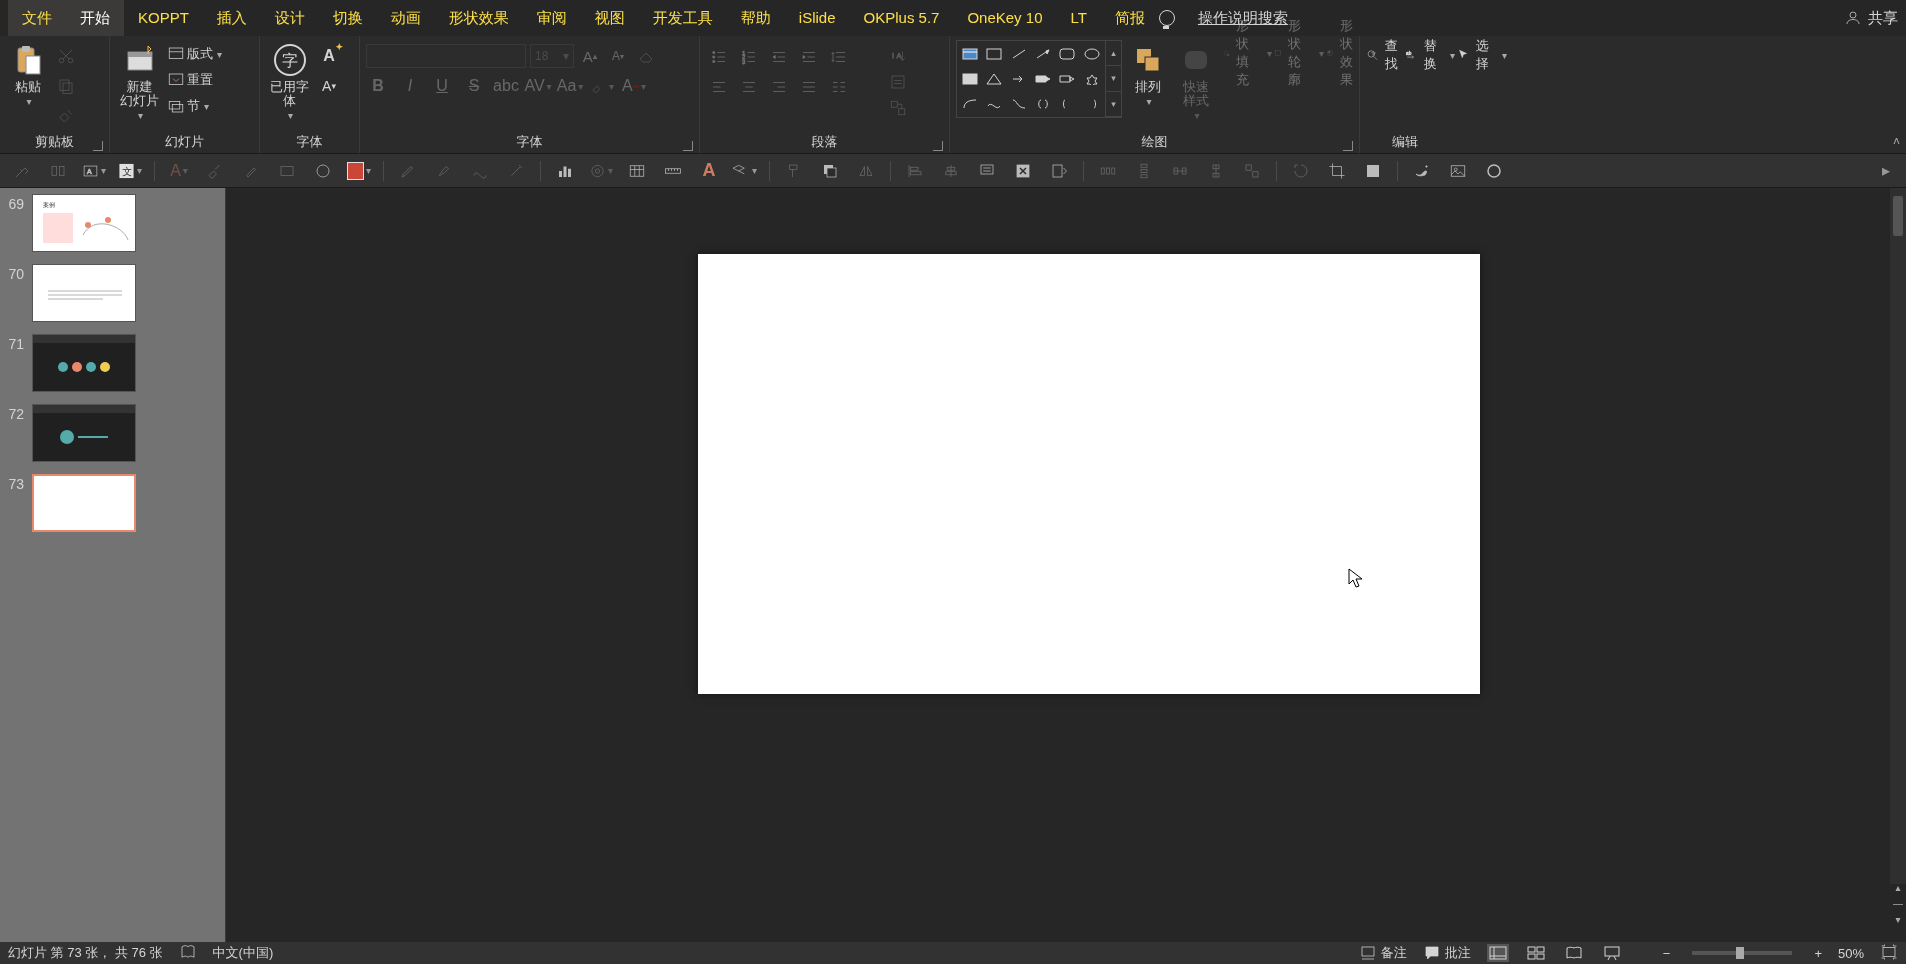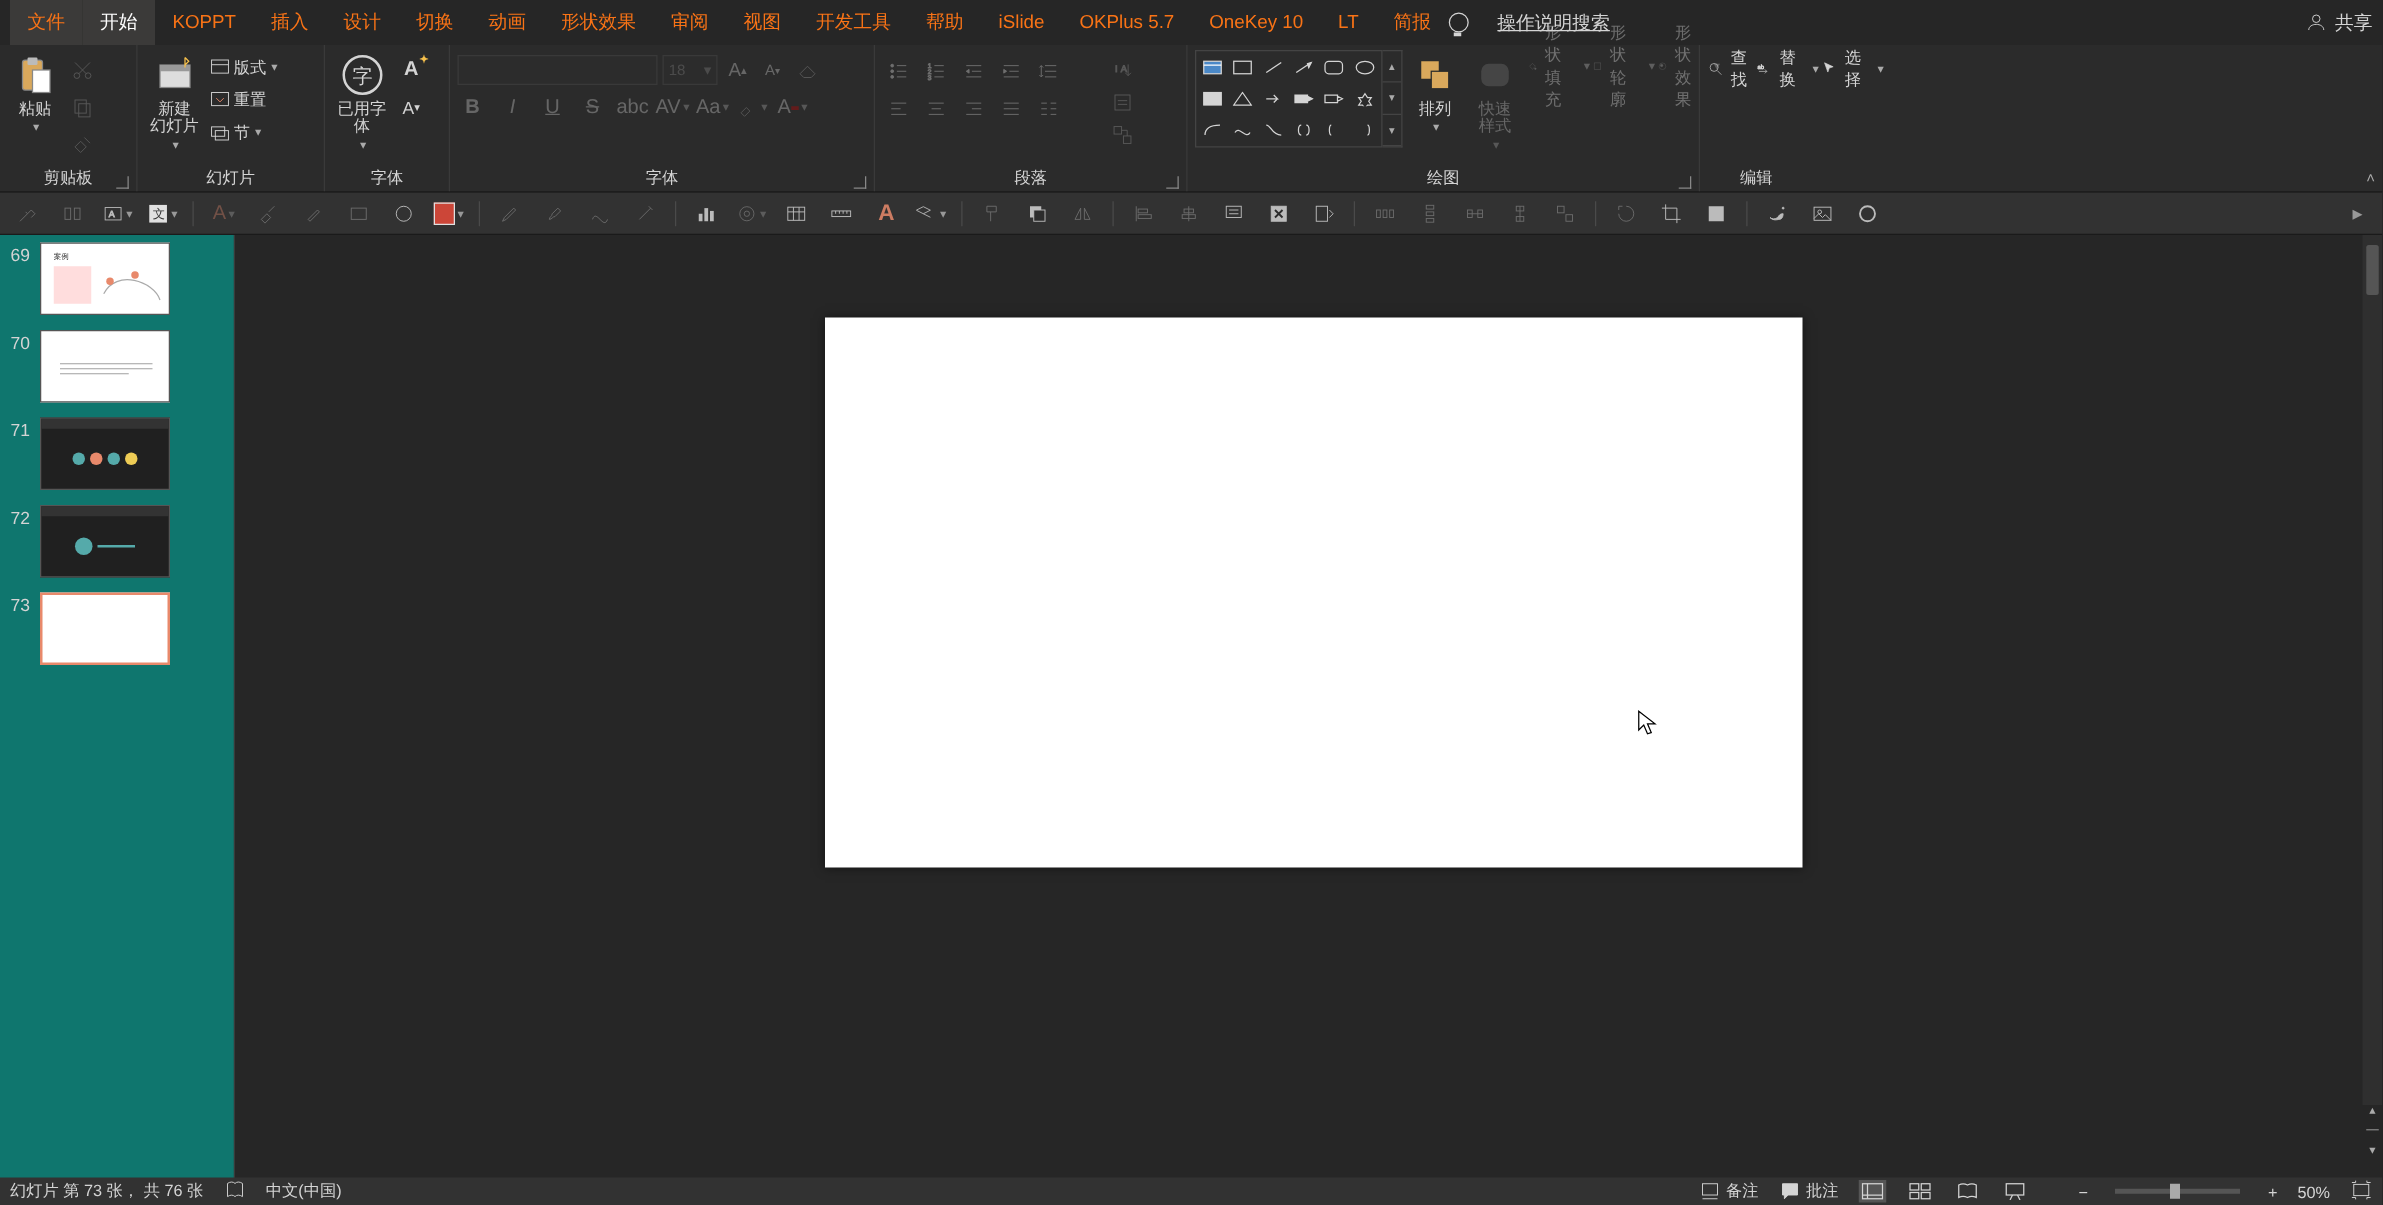--- a/index.html
+++ b/index.html
@@ -1,20 +1,20 @@
 <!DOCTYPE html>
 <html><head>
 <meta charset="utf-8">
 <style>
 * { margin: 0; padding: 0; box-sizing: border-box; font-family: "Microsoft YaHei", sans-serif; user-select: none; }
 body { background: #262626; color: #d4d4d4; width: 1906px; height: 964px; overflow: hidden; position: relative; }
 
 
 .menubar { height: 36px; background: #262626; display: flex; align-items: center; padding: 0 8px; font-size: 15px; }
-.menubar .tab { padding: 0 14px; height: 36px; line-height: 36px; color: #f97316; cursor: pointer; }
+.menubar .tab { padding: 0 14px; height: 36px; line-height: 36px; color: #fde047; cursor: pointer; }
 .menubar .tab.file { background: #3b3a39; }
 .menubar .tab.active { background: #3b3a39; color: #fff; }
 .menubar .spacer { flex: 1; }
 .menubar .help-search { display: flex; align-items: center; gap: 23px; color: #d4d4d4; text-decoration: underline; }
 .menubar .share { display: flex; align-items: center; gap: 6px; margin-left: 30px; }
 .bulb { width: 16px; height: 16px; border: 1.5px solid #d4d4d4; border-radius: 50%; position: relative; }
 .bulb::after { content: ""; position: absolute; width: 6px; height: 3px; background: #d4d4d4; left: 3px; bottom: -4px; }
 
 
 .ribbon { height: 118px; background: #2b2b2b; display: flex; border-bottom: 1px solid #1a1a1a; position: relative; }
@@ -45,21 +45,21 @@
 
 .toolbar2 { height: 34px; background: #323232; display: flex; align-items: center; gap: 12px; padding: 0 10px; border-bottom: 1px solid #1a1a1a; }
 .toolbar2 .t2btn { width: 24px; height: 24px; display: flex; align-items: center; justify-content: center; cursor: pointer; opacity: 0.85; }
 .toolbar2 .t2btn.dim { opacity: 0.35; }
 .toolbar2 .sep { width: 1px; height: 20px; background: #4a4a4a; }
 .color-swatch { width: 18px; height: 18px; background: #e84a3a; border: 1px solid #fff; }
 .toolbar2 .more-arrow { position: absolute; right: 8px; color: #aaa; }
 
 
 .workspace { position: absolute; top: 188px; bottom: 20px; left: 0; right: 0; display: flex; background: #262626; }
-.thumb-pane { width: 188px; background: #0f766e; overflow: hidden; border-right: 1px solid #3a3a3a; position: relative; }
+.thumb-pane { width: 226px; background: #737373; overflow: hidden; border-right: 1px solid #3a3a3a; position: relative; }
 .thumb-item { display: flex; align-items: flex-start; gap: 8px; padding: 6px 10px 6px 0; }
 .thumb-item .num { width: 24px; text-align: right; color: #d4d4d4; font-size: 14px; padding-top: 2px; }
 .thumb-item .slide { width: 104px; height: 58px; background: #fff; border: 1px solid #555; }
 .thumb-item.selected .slide { border: 2px solid #e8896b; }
 .thumb-item .slide.dark { background: #1a1a1a; }
 .thumb-item .slide.darkui { background: #202020; display: flex; flex-direction: column; }
 .thumb-item .slide.darkui .bar { height: 8px; background: #333; }
 .thumb-item .slide.darkui .body { flex: 1; display: flex; align-items: center; justify-content: center; gap: 4px; }
 .thumb-item .slide.darkui .body .c { width: 10px; height: 10px; border-radius: 50%; background: #5aa; }
 

